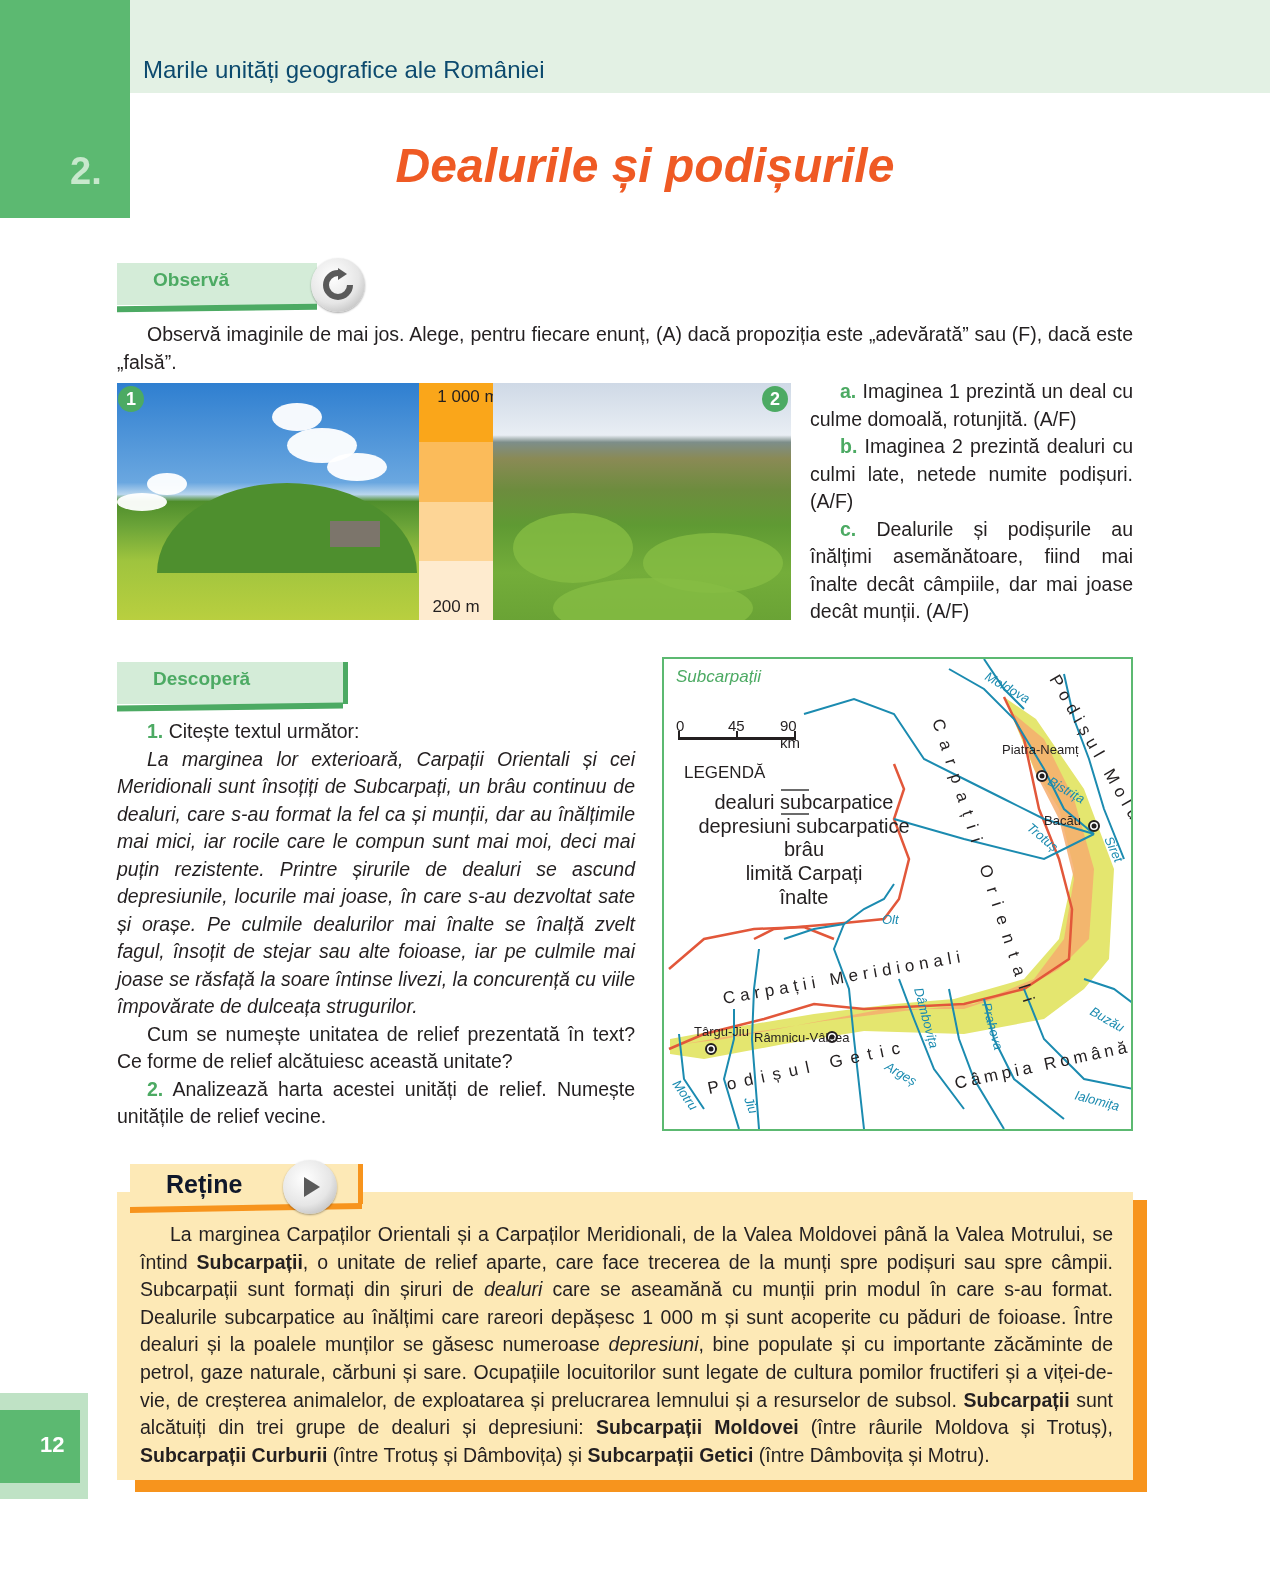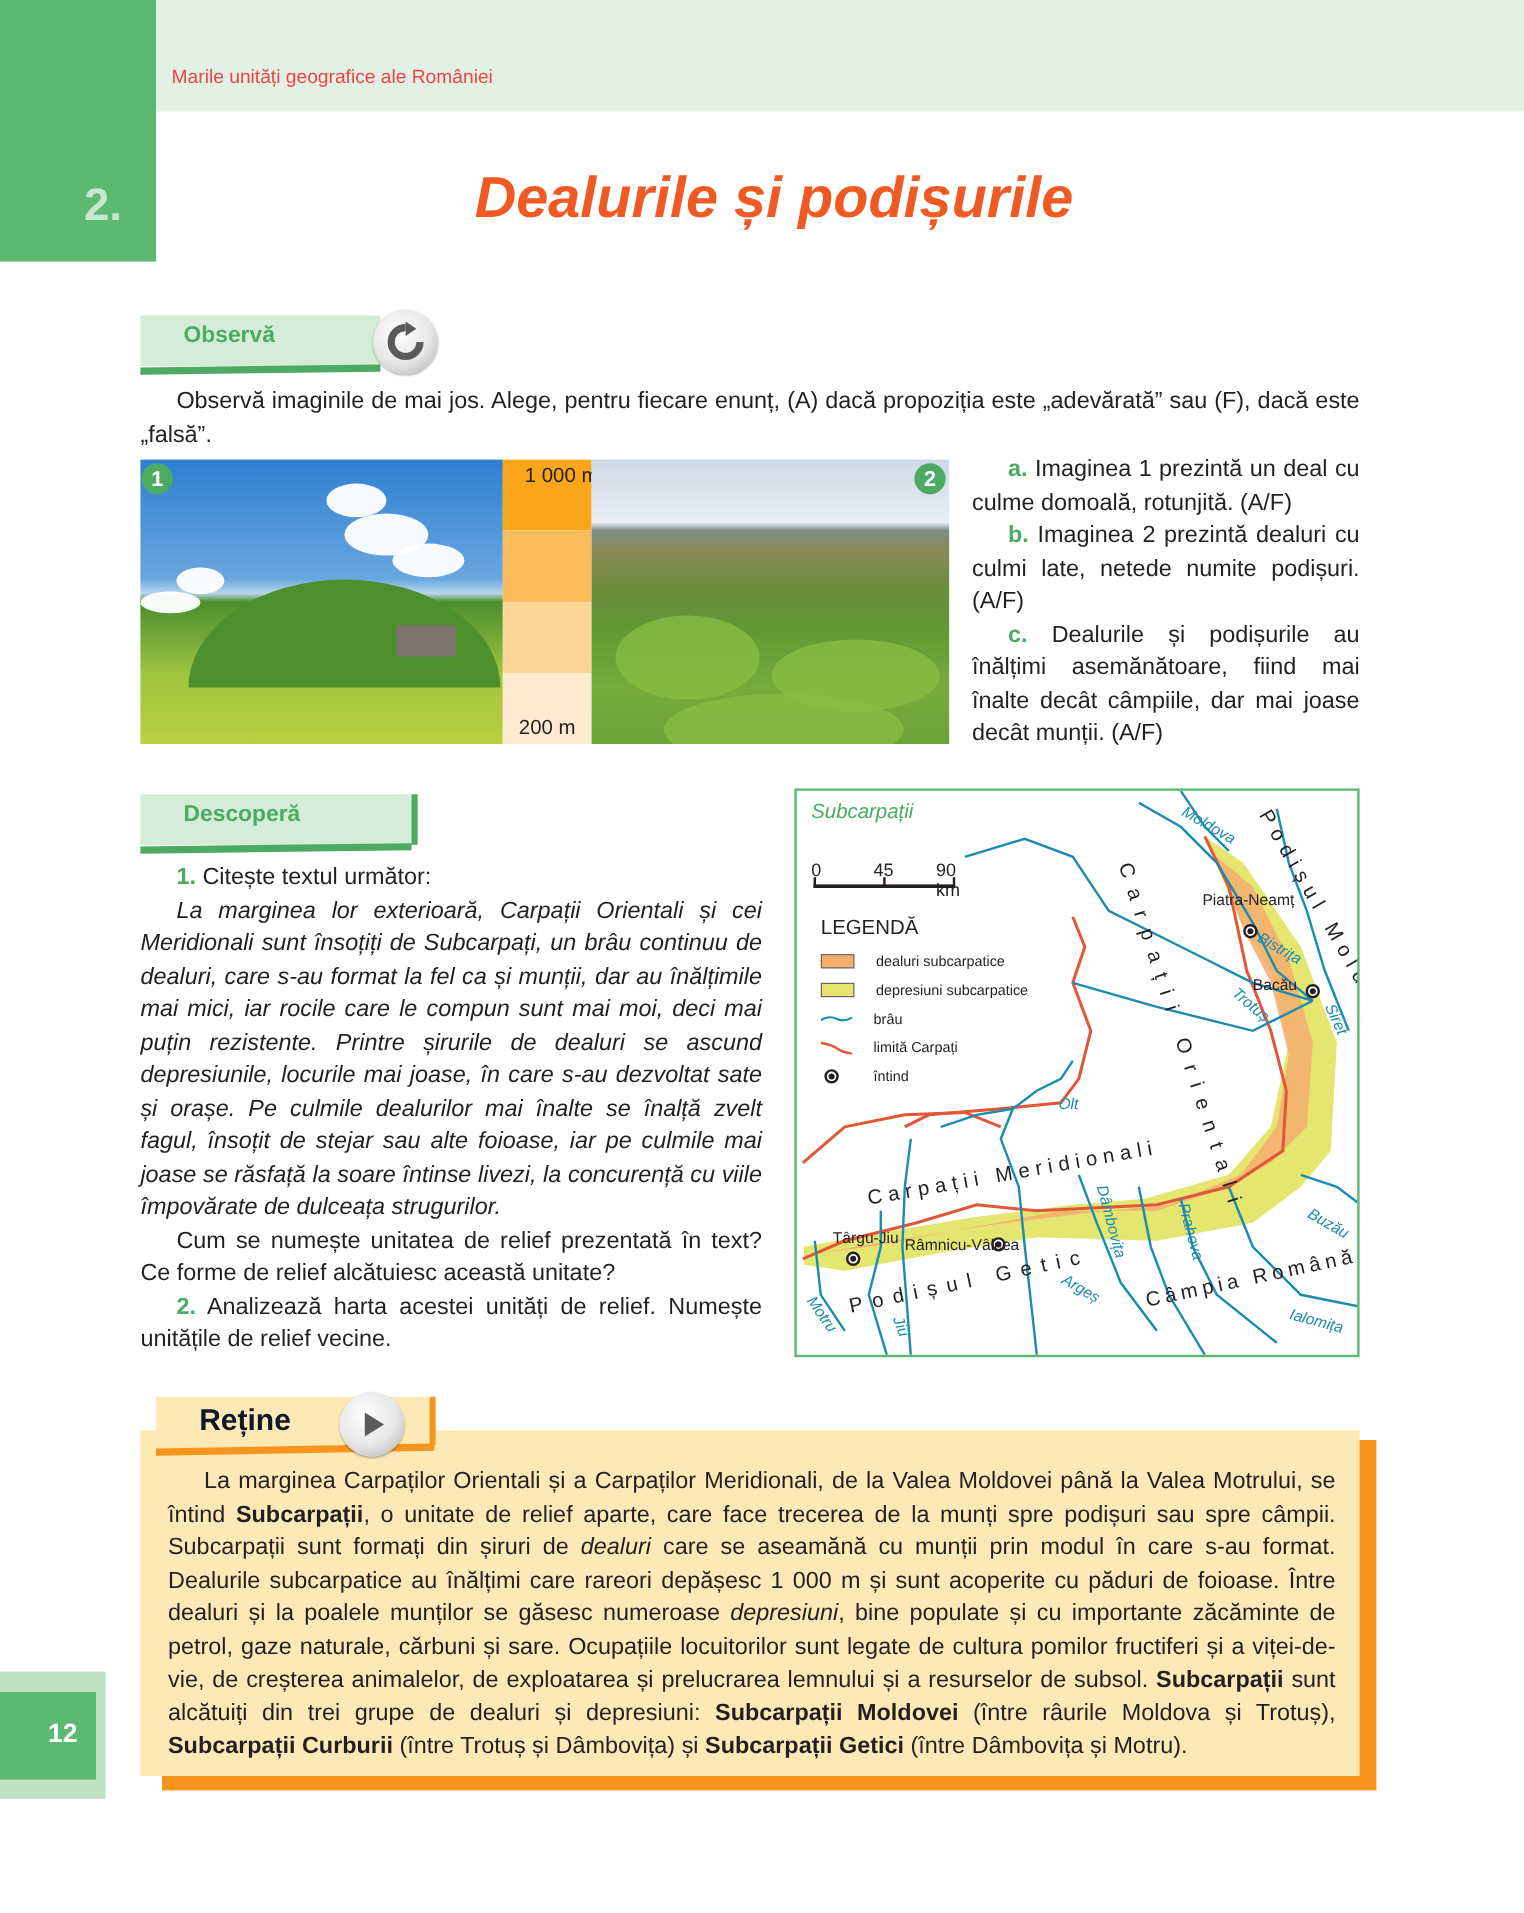--- a/index.html
+++ b/index.html
@@ -3,21 +3,21 @@
 <meta charset="utf-8">
 <style>
   html, body { margin:0; padding:0; }
   body { width:1270px; height:1594px; position:relative; background:#ffffff; overflow:hidden;
          font-family:"Liberation Sans", "DejaVu Sans", sans-serif; color:#231f20; }
   .abs { position:absolute; }
   
   .header-band { left:0; top:0; width:1270px; height:93px; background:#e3f1e4; }
   .chapter-tab { left:0; top:0; width:130px; height:218px; background:#5cb971; }
   .chapter-num { left:70px; top:150px; font-size:38px; font-weight:bold; color:#c7e8cc; }
-  .running-head { left:143px; top:56px; font-size:16px; color:#ef4444; }
+  .running-head { left:143px; top:56px; font-size:24px; color:#0c4a6e; }
   .page-title { left:0; width:1270px; top:138px; text-align:center; font-size:48px; font-style:italic;
                 font-weight:bold; color:#ef5a24; padding-left:10px; }
   
   .sec-head { height:42px; background:#d4ecd8; }
   .sec-head .bar { position:absolute; left:0; bottom:-6px; height:6px; background:#4caa63; transform:skewY(-0.7deg); }
   .sec-label { position:absolute; left:36px; top:6px; font-size:19px; font-weight:bold; color:#4caa63; }
   .round-btn { width:54px; height:54px; border-radius:50%;
                background:radial-gradient(circle at 40% 35%, #ffffff 0%, #e6e6e6 55%, #a9a9a9 100%);
                box-shadow:0 1px 2px rgba(0,0,0,.35); display:flex; align-items:center; justify-content:center; }
   .p { font-size:19.5px; line-height:27.5px; text-align:justify; }
@@ -38,21 +38,21 @@
   .photo2 .field { position:absolute; border-radius:50%; background:#86bd43; opacity:.8; }
   .badge { width:26px; height:26px; border-radius:50%; background:#4caa63; color:#fff; font-weight:bold;
            font-size:18px; display:flex; align-items:center; justify-content:center; }
   .statements { left:810px; top:378px; width:323px; }
   .statements .p { font-size:19.5px; }
   .lbl { font-weight:bold; color:#4caa63; }
   
   .map { left:662px; top:657px; width:471px; height:474px; border:2px solid #5cb971; box-sizing:border-box; background:#fff; overflow:hidden; }
   .map-title { left:12px; top:8px; font-size:17px; font-style:italic; color:#4caa63; }
   .legend-title { font-size:17px; }
-  .legend-row { display:flex; align-items:center; font-size:12px; height:24px; }
+  .legend-row { display:flex; align-items:center; font-size:20px; height:24px;flex-direction:column; }
   .legend-swatch { width:26px; height:10px; border:1px solid #6b6b6b; margin-right:18px; }
   
   .retine-shadow { left:135px; top:1200px; width:1012px; height:292px; background:#f7941d; }
   .retine-box { left:117px; top:1192px; width:1016px; height:288px; background:#fde9b6; }
   .retine-head { left:130px; top:1164px; width:228px; height:40px; background:#fde9b6; border-right:5px solid #f7941d; }
   .retine-head .bar { position:absolute; left:0; bottom:-7px; width:232px; height:6px; background:#f7941d; transform:skewY(-1deg); }
   .retine-label { position:absolute; left:36px; top:6px; font-size:25px; font-weight:bold; color:#0f172a; }
   .retine-text { left:140px; top:1221px; width:973px; font-size:19.5px; line-height:27.6px; text-align:justify; }
   
   .pg-outer { left:0; top:1393px; width:88px; height:106px; background:#bfe2c5; }
@@ -224,21 +224,21 @@
         <svg width="26" height="12" style="margin-right:18px;">
           <path d="M0 2 Q10 4 14 7 T26 11" stroke="#e2573a" stroke-width="2" fill="none"></path>
         </svg>
         <span>limită Carpați</span>
       </div>
     <div class="legend-row">
         <svg width="26" height="14" style="margin-right:18px;">
           <circle cx="9" cy="7" r="5" fill="#fff" stroke="#231f20" stroke-width="2"></circle>
           <circle cx="9" cy="7" r="2.5" fill="#231f20"></circle>
         </svg>
-        <span>întind</span>
+        <span>înalte</span>
       </div>
   </div>
 </div>
 
 <div class="abs retine-shadow"></div>
 <div class="abs retine-box"></div>
 <div class="abs retine-head">
   <div class="retine-label">Reține</div>
   <div class="bar"></div>
 </div>

